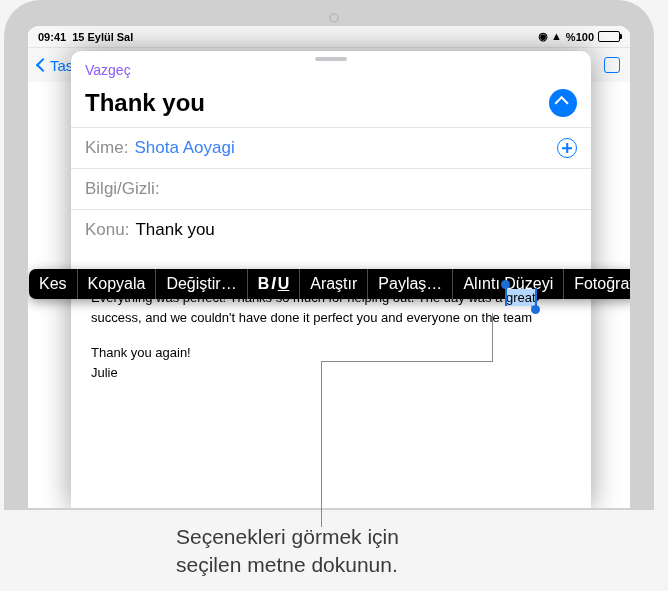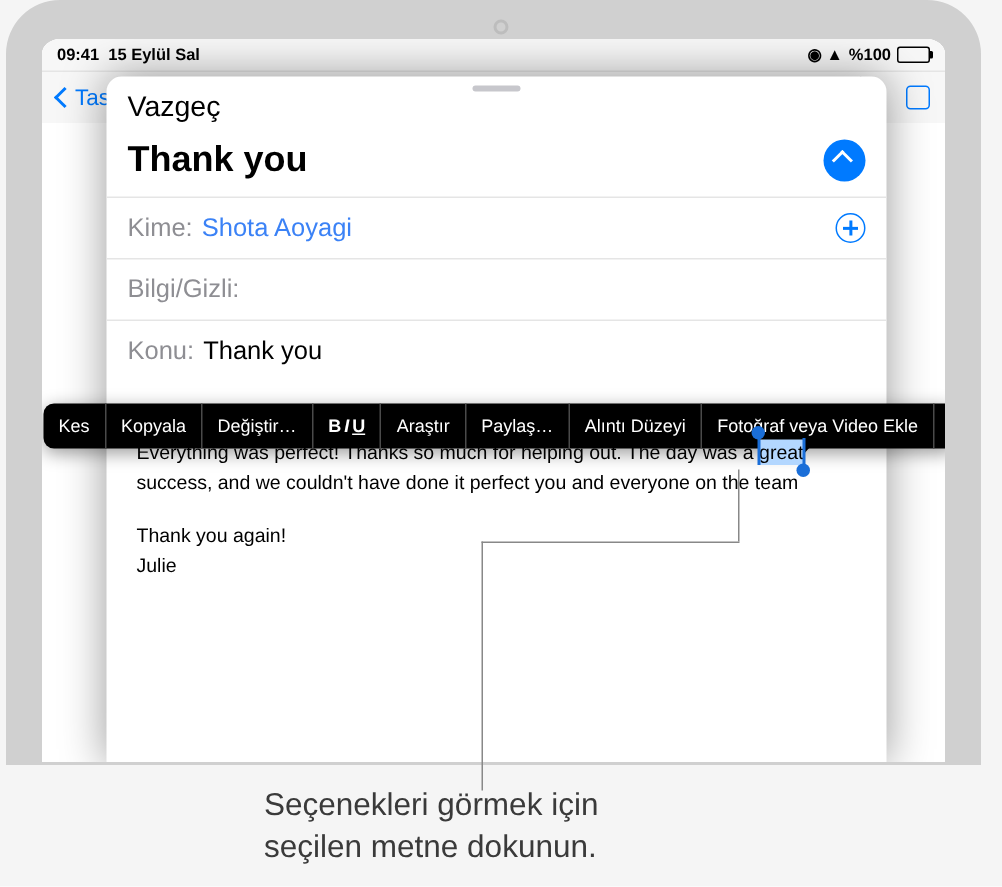--- a/index.html
+++ b/index.html
@@ -99,22 +99,22 @@
       left: 50%; top: 6px;
       transform: translateX(-50%);
       width: 32px; height: 4px;
       background: #c7c7cc;
       border-radius: 2px;
     }
     .sheet-header {
       padding: 10px 14px 0 14px;
     }
     .cancel {
-      color: #000000;
-      font-size: 19px;
+      color: #8b5cf6;
+      font-size: 14px;
     }
     .title-row {
       display: flex;
       justify-content: space-between;
       align-items: center;
       padding: 10px 14px 10px 14px;
     }
     .title {
       font-size: 24px;
       font-weight: 700;
@@ -167,21 +167,21 @@
     .context-menu {
       position: absolute;
       left: -42px; top: 218px;
       width: 608px;
       height: 30px;
       background: #000;
       border-radius: 7px;
       display: flex;
       align-items: center;
       color: #fff;
-      font-size: 12px;
+      font-size: 16px;
       box-shadow: 0 3px 12px rgba(0,0,0,0.4);
     }
     .context-menu::after {
       content: '';
       position: absolute;
       bottom: -8px;
       left: 495px;
       width: 0; height: 0;
       border-left: 8px solid transparent;
       border-right: 8px solid transparent;

